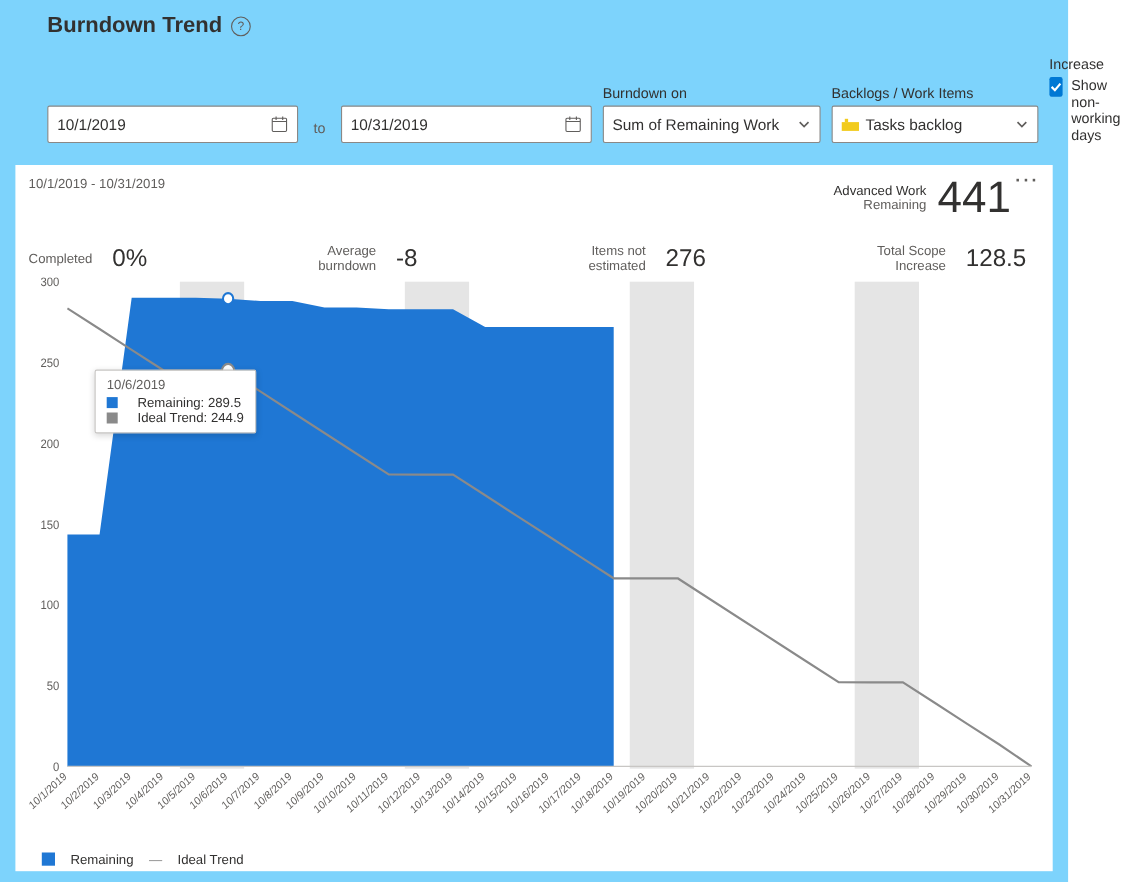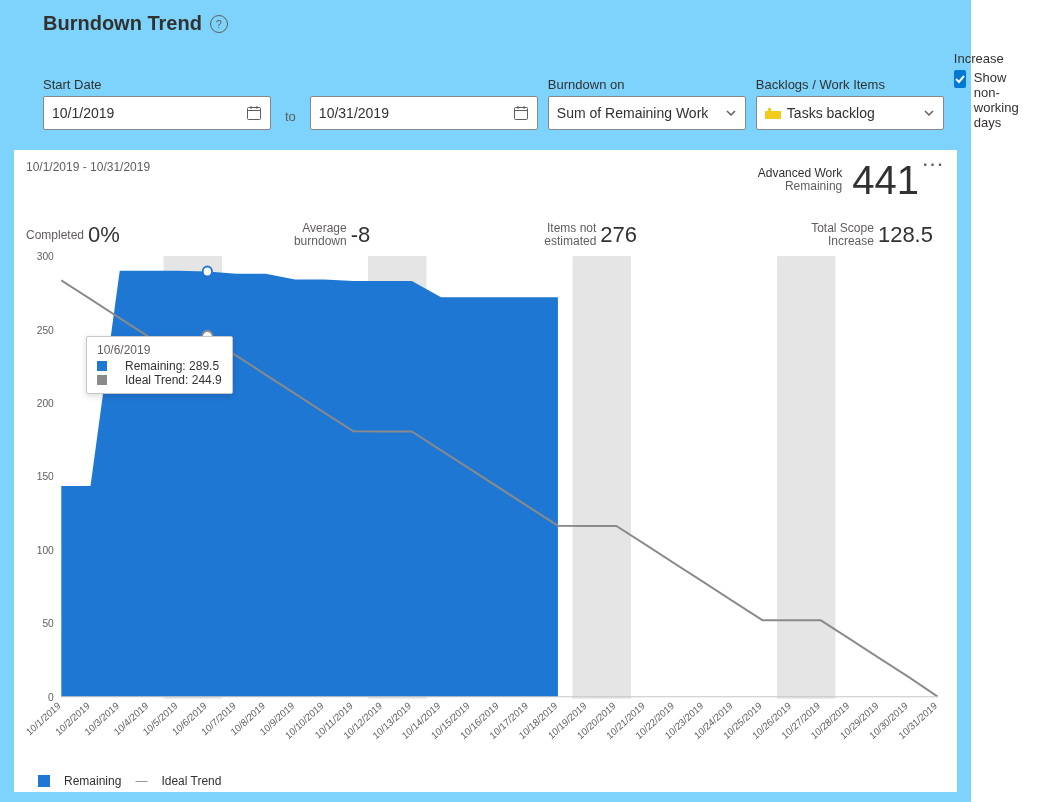--- a/index.html
+++ b/index.html
@@ -22,21 +22,21 @@
   .chk-label{font-size:13px;color:#323130;max-width:80px;}
   .card{position:absolute;left:14px;top:150px;right:14px;bottom:10px;background:#fff;}
   .card-top{display:flex;justify-content:space-between;align-items:flex-start;padding:10px 12px 0 12px;}
   .range-text{font-size:12px;color:#605e5c;}
   .big-stat{display:flex;align-items:center;gap:10px;}
   .big-stat .labels{display:flex;flex-direction:column;align-items:flex-end;font-size:12px;color:#605e5c;line-height:1.1;}
   .big-stat .labels .l1{color:#323130;}
   .big-stat .num{font-size:40px;font-weight:300;color:#323130;line-height:1;}
   .more-icon{padding:4px 6px;color:#605e5c;letter-spacing:2px;font-weight:bold;position:absolute;right:6px;top:2px;}
   .stats-row{display:flex;justify-content:space-between;padding:22px 24px 6px 12px;font-size:12px;}
-  .stat{display:flex;align-items:center;gap:4px;}
+  .stat{display:flex;align-items:center;gap:18px;}
   .stat .sl{color:#605e5c;text-align:right;line-height:1.05;}
   .stat .sv{font-size:22px;font-weight:400;color:#323130;}
   .chart-wrap{position:absolute;left:10px;right:10px;top:102px;bottom:30px;}
   .chart-svg{width:100%;height:100%;display:block;}
   .legend{position:absolute;left:24px;bottom:4px;display:flex;align-items:center;gap:14px;font-size:12px;color:#323130;}
   .legend .sq{width:12px;height:12px;background:#1f77d4;}
   .tooltip{position:absolute;background:#fff;border:1px solid #c8c6c4;box-shadow:0 2px 6px rgba(0,0,0,0.15);font-size:12px;padding:6px 10px;border-radius:2px;}
   .tooltip .tt-date{color:#605e5c;margin-bottom:2px;}
   .tooltip .tt-row{display:flex;align-items:center;gap:18px;}
   .tooltip .sq{width:10px;height:10px;}
@@ -46,21 +46,20 @@
 <body>
 <div class="page">
 
 <div class="title-row">
   <h1>Burndown Trend</h1>
   <span class="help-icon">?</span>
 </div>
 
 <div class="controls">
   <div class="ctrl">
-    <span class="ctrl-label">Start Date</span>
     <div class="field date-field">
       <span class="val">10/1/2019</span>
       <svg class="icon-svg" width="16" height="16" viewBox="0 0 16 16">
             <rect x="1.5" y="2.5" width="13" height="12" rx="1" fill="none" stroke="#605e5c"></rect>
             <line x1="1.5" y1="5.5" x2="14.5" y2="5.5" stroke="#605e5c"></line>
             <line x1="5" y1="1" x2="5" y2="4" stroke="#605e5c"></line>
             <line x1="11" y1="1" x2="11" y2="4" stroke="#605e5c"></line>
           </svg>
     </div>
   </div>

